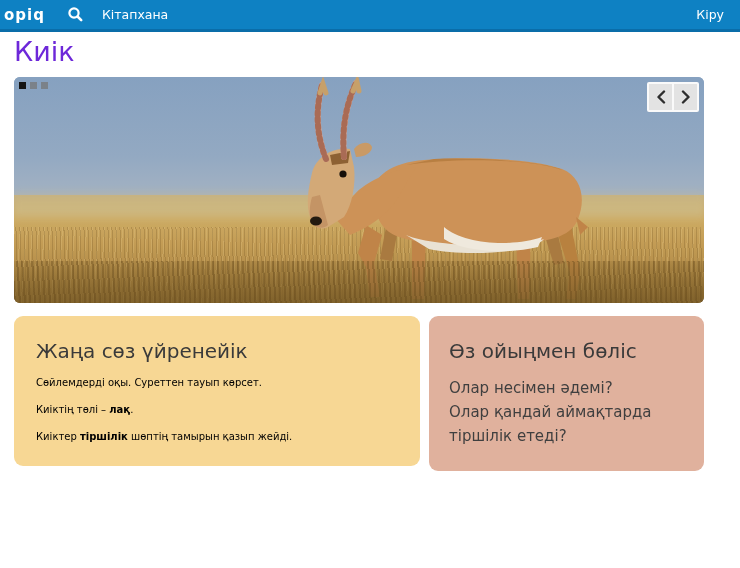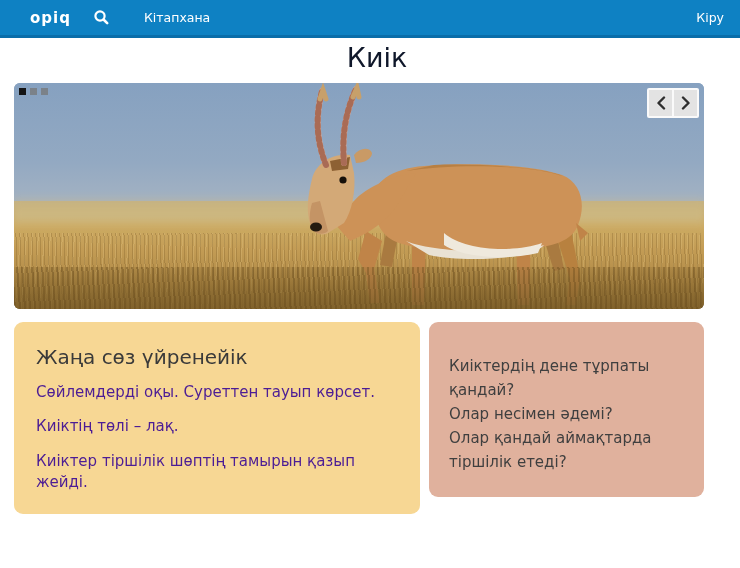--- a/index.html
+++ b/index.html
@@ -5,44 +5,44 @@
   * { box-sizing: border-box; margin: 0; padding: 0; }
   html,body { width: 740px; height: 568px; overflow: hidden; }
   body {
     background: #ffffff;
     font-family: "DejaVu Sans", "Liberation Sans", sans-serif;
     color: #3d3d3d;
   }
 
   
   .topnav {
-    height: 38px;
+    height: 32px;
     display: flex;
     align-items: center;
-    padding: 0 16px 0 30px;
+    padding: 0 16px 0 4px;
     border-bottom: 3px solid #22c55e;
   }
   .logo {
     color: #fff; font-weight: bold; font-size: 15px;
     letter-spacing: 1px; cursor: pointer;
   }
   .search-btn {
     background: none; border: none; cursor: pointer;
     margin-left: 22px; display: flex; align-items: center;
   }
   .nav-link {
     color: #fff; font-size: 12.5px; text-decoration: none;
-    margin-left: 34px; cursor: pointer; text-align: center;
+    margin-left: 18px; cursor: pointer; text-align: center;
   }
   .nav-spacer { flex: 1; }
 
   
   h1.page-title {
-    font-size: 27px; font-weight: 400; color: #0f172a;
-    margin: 5px 0 10px 14px; line-height: 30px; text-align: center;
+    font-size: 27px; font-weight: 400; color: #6d28d9;
+    margin: 5px 0 10px 14px; line-height: 30px;
   }
 
   
   .carousel {
     position: relative;
     width: 690px; height: 226px;
     margin-left: 14px;
     border-radius: 6px;
     overflow: hidden;
     background: #8ba4c1;
@@ -97,22 +97,22 @@
 
   
   .cards {
     display: flex; gap: 9px; align-items: flex-start;
     margin: 13px 0 0 14px; width: 690px;
   }
   .card { border-radius: 9px; padding: 19px 22px 21px 22px; }
   .card h2 { font-size: 20px; font-weight: 400; color: #3a3a3a; margin: 4px 0 2px; }
   .card-vocab { width: 406px; }
   .card-discuss { width: 275px; padding: 19px 20px 23px 20px; }
-  .card p, .sentences p { font-size: 15px; line-height: 1.42; color: #4c1d95; margin-top: 13px; }
-  .sentences p b { font-weight: 400; }
+  .card p, .sentences p { font-size: 10px; line-height: 1.42; color: #000000; margin-top: 13px; }
+  .sentences p b { font-weight: 700; }
   .questions { margin-top: 13px; }
   .questions div { font-size: 15px; line-height: 1.6; color: #3f3f3f; }
 </style>
 </head>
 <body>
 
 <header class="topnav" style="background-color: rgb(14, 129, 195); border-bottom-color: rgb(10, 109, 169);">
   <span class="logo">opiq</span>
   <button class="search-btn">
     <span style="display:flex">
@@ -211,19 +211,19 @@
   <section class="card card-vocab" style="background-color: rgb(247, 215, 148);">
     <h2>Жаңа сөз үйренейік</h2>
     <div class="sentences">
         <p><span>Сөйлемдерді оқы. Суреттен тауып көрсет.</span></p>
         <p><span>Киіктің төлі – </span><b>лақ</b><span>.</span></p>
         <p><span>Киіктер </span><b>тіршілік</b><span> шөптің тамырын қазып жейді.</span></p>
       </div>
   </section>
 
   <section class="card card-discuss" style="background-color: rgb(224, 177, 157);">
+    <h2>Өз ойыңмен бөліс</h2>
     <div class="questions">
-        <div>Киіктердің дене тұрпаты қандай?</div>
         <div>Олар несімен әдемі?</div>
         <div>Олар қандай аймақтарда тіршілік етеді?</div>
       </div>
   </section>
 </div>
 
 </body></html>

